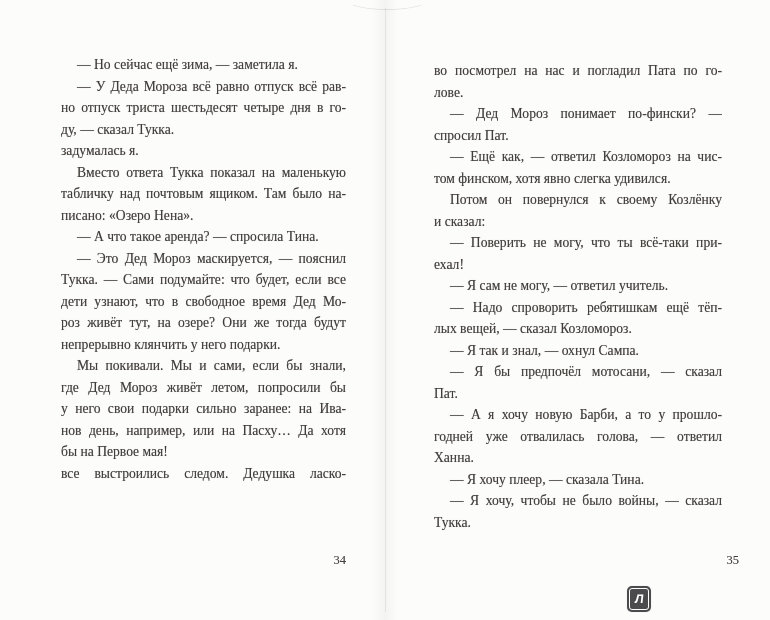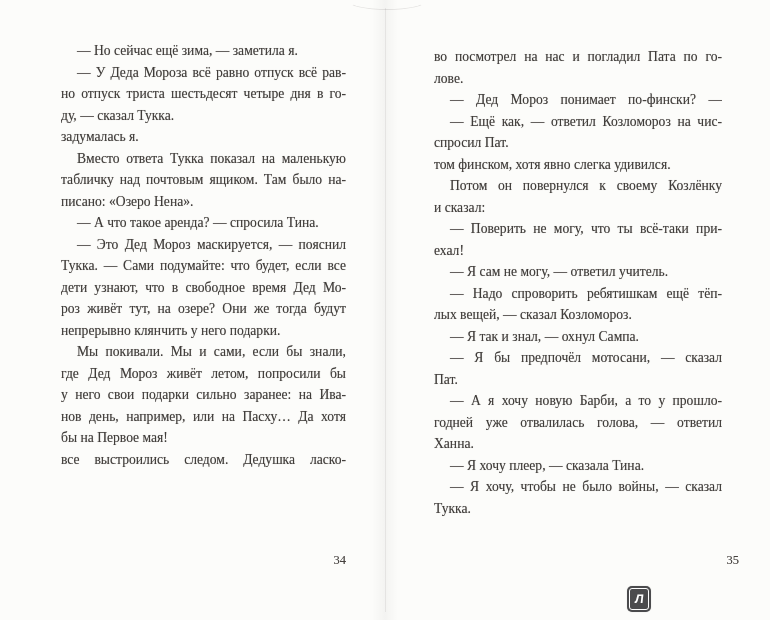--- a/index.html
+++ b/index.html
@@ -24,20 +24,21 @@
     border: 1px solid rgba(140,138,135,0.22);
     border-left-color: transparent; border-right-color: transparent; border-top-color: transparent;
     border-radius: 50%;
   }
   .text-block {
     position: absolute;
     color: #403d3a;
     font-size: 13.6px;
     line-height: 21.5px;
     text-shadow: 0 0 0.7px rgba(64,60,58,0.45);
+    margin-top: 14px;
   }
   .text-left  { left: 61px;  top: 40px; width: 285px; }
   .text-right { left: 434px; top: 46px; width: 288px; }
   .tline { height: 21.5px; overflow: hidden; }
   .tline.ind { padding-left: 16px; }
   .tline.just { text-align: justify; text-align-last: justify; }
   .page-number {
     position: absolute; top: 553px;
     width: 285px;
     text-align: right;
@@ -99,22 +100,22 @@
       <div class="tline just">у него свои подарки сильно заранее: на Ива-</div>
       <div class="tline just">нов день, например, или на Пасху… Да хотя</div>
       <div class="tline">бы на Первое мая!</div>
       <div class="tline just">все выстроились следом. Дедушка ласко-</div>
     </div>
 
   <div class="text-block text-right">
       <div class="tline just">во посмотрел на нас и погладил Пата по го-</div>
       <div class="tline">лове.</div>
       <div class="tline ind just">— Дед Мороз понимает по-фински? —</div>
+      <div class="tline">спросил Пат.</div>
       <div class="tline ind just">— Ещё как, — ответил Козломороз на чис-</div>
-      <div class="tline">спросил Пат.</div>
       <div class="tline">том финском, хотя явно слегка удивился.</div>
       <div class="tline ind just">Потом он повернулся к своему Козлёнку</div>
       <div class="tline">и сказал:</div>
       <div class="tline ind just">— Поверить не могу, что ты всё-таки при-</div>
       <div class="tline">ехал!</div>
       <div class="tline ind">— Я сам не могу, — ответил учитель.</div>
       <div class="tline ind just">— Надо спроворить ребятишкам ещё тёп-</div>
       <div class="tline">лых вещей, — сказал Козломороз.</div>
       <div class="tline ind">— Я так и знал, — охнул Сампа.</div>
       <div class="tline ind just">— Я бы предпочёл мотосани, — сказал</div>

